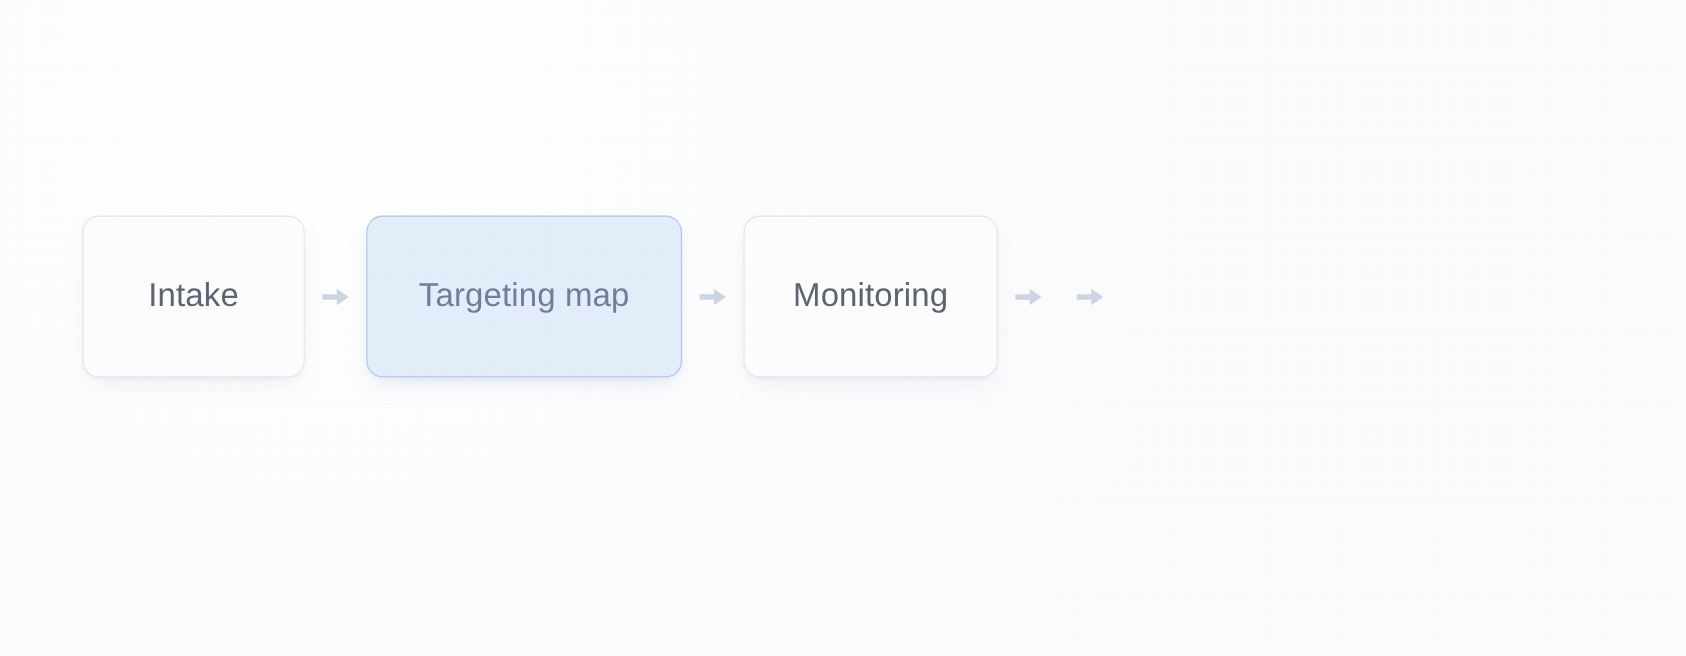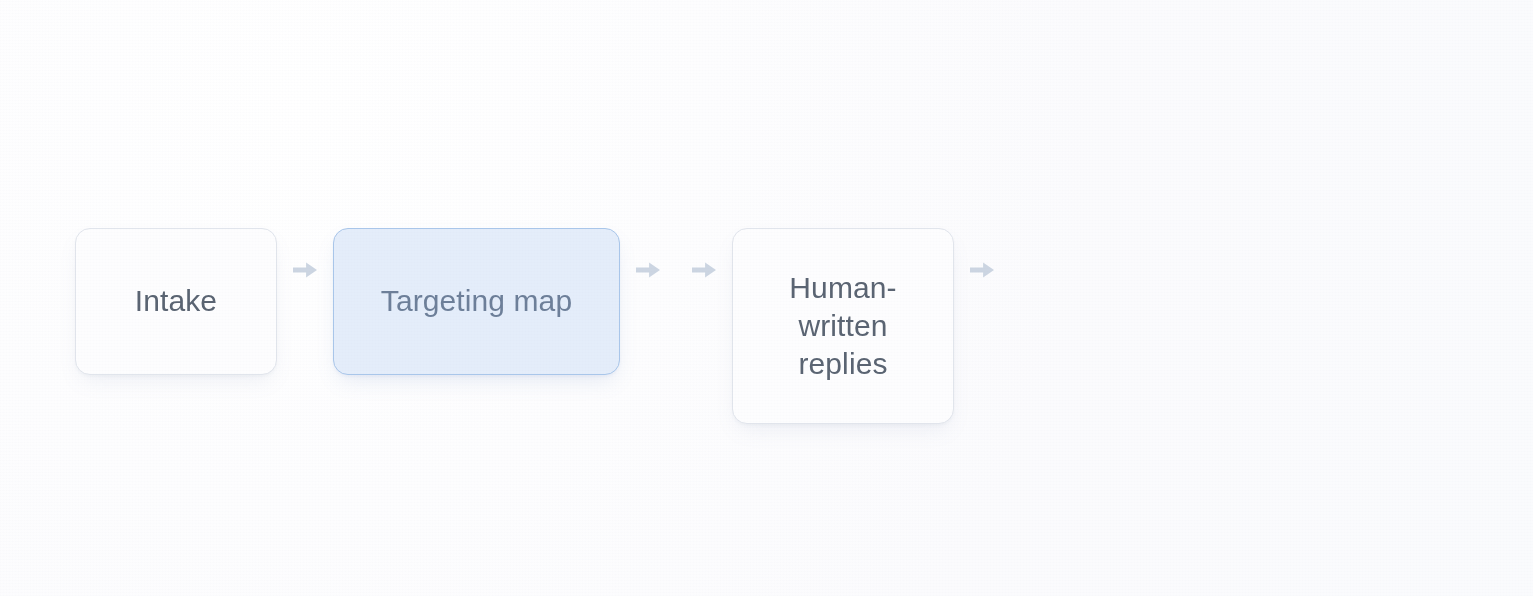--- a/index.html
+++ b/index.html
@@ -51,21 +51,20 @@
     border: 1.6px solid #e1e5ec;
     border-radius: 15px;
     display: flex;
     align-items: center;
     justify-content: center;
     text-align: center;
     padding: 10px 14px;
     box-shadow:
       0 2px 3px rgba(120,135,165,.05),
       0 10px 22px -6px rgba(120,140,175,.13);
-    margin-top: 32px;
   }
 
   .node-label {
     font-size: 30px;
     font-weight: 400;
     line-height: 1.27;
     letter-spacing: .1px;
     color: #5a6472;
     white-space: pre-line;
   }
@@ -128,34 +127,32 @@
     </div>
 
     <div class="connector">
       <span class="arrow-icon">
         <svg viewBox="0 0 28 28" aria-hidden="true">
           <path fill="currentColor" d="M2 11.4h13.1V6.6L26 14l-10.9 7.4v-4.8H2z"></path>
         </svg>
       </span>
     </div>
 
+    <div class="node n-monitoring">
+      <span class="node-label">Monitoring</span>
+    </div>
 
     <div class="connector">
       <span class="arrow-icon">
         <svg viewBox="0 0 28 28" aria-hidden="true">
           <path fill="currentColor" d="M2 11.4h13.1V6.6L26 14l-10.9 7.4v-4.8H2z"></path>
         </svg>
       </span>
     </div>
 
-    <div class="node n-human">
-      <span class="node-label">Human-
-written
-replies</span>
-    </div>
 
     <div class="connector">
       <span class="arrow-icon">
         <svg viewBox="0 0 28 28" aria-hidden="true">
           <path fill="currentColor" d="M2 11.4h13.1V6.6L26 14l-10.9 7.4v-4.8H2z"></path>
         </svg>
       </span>
     </div>
 
 

